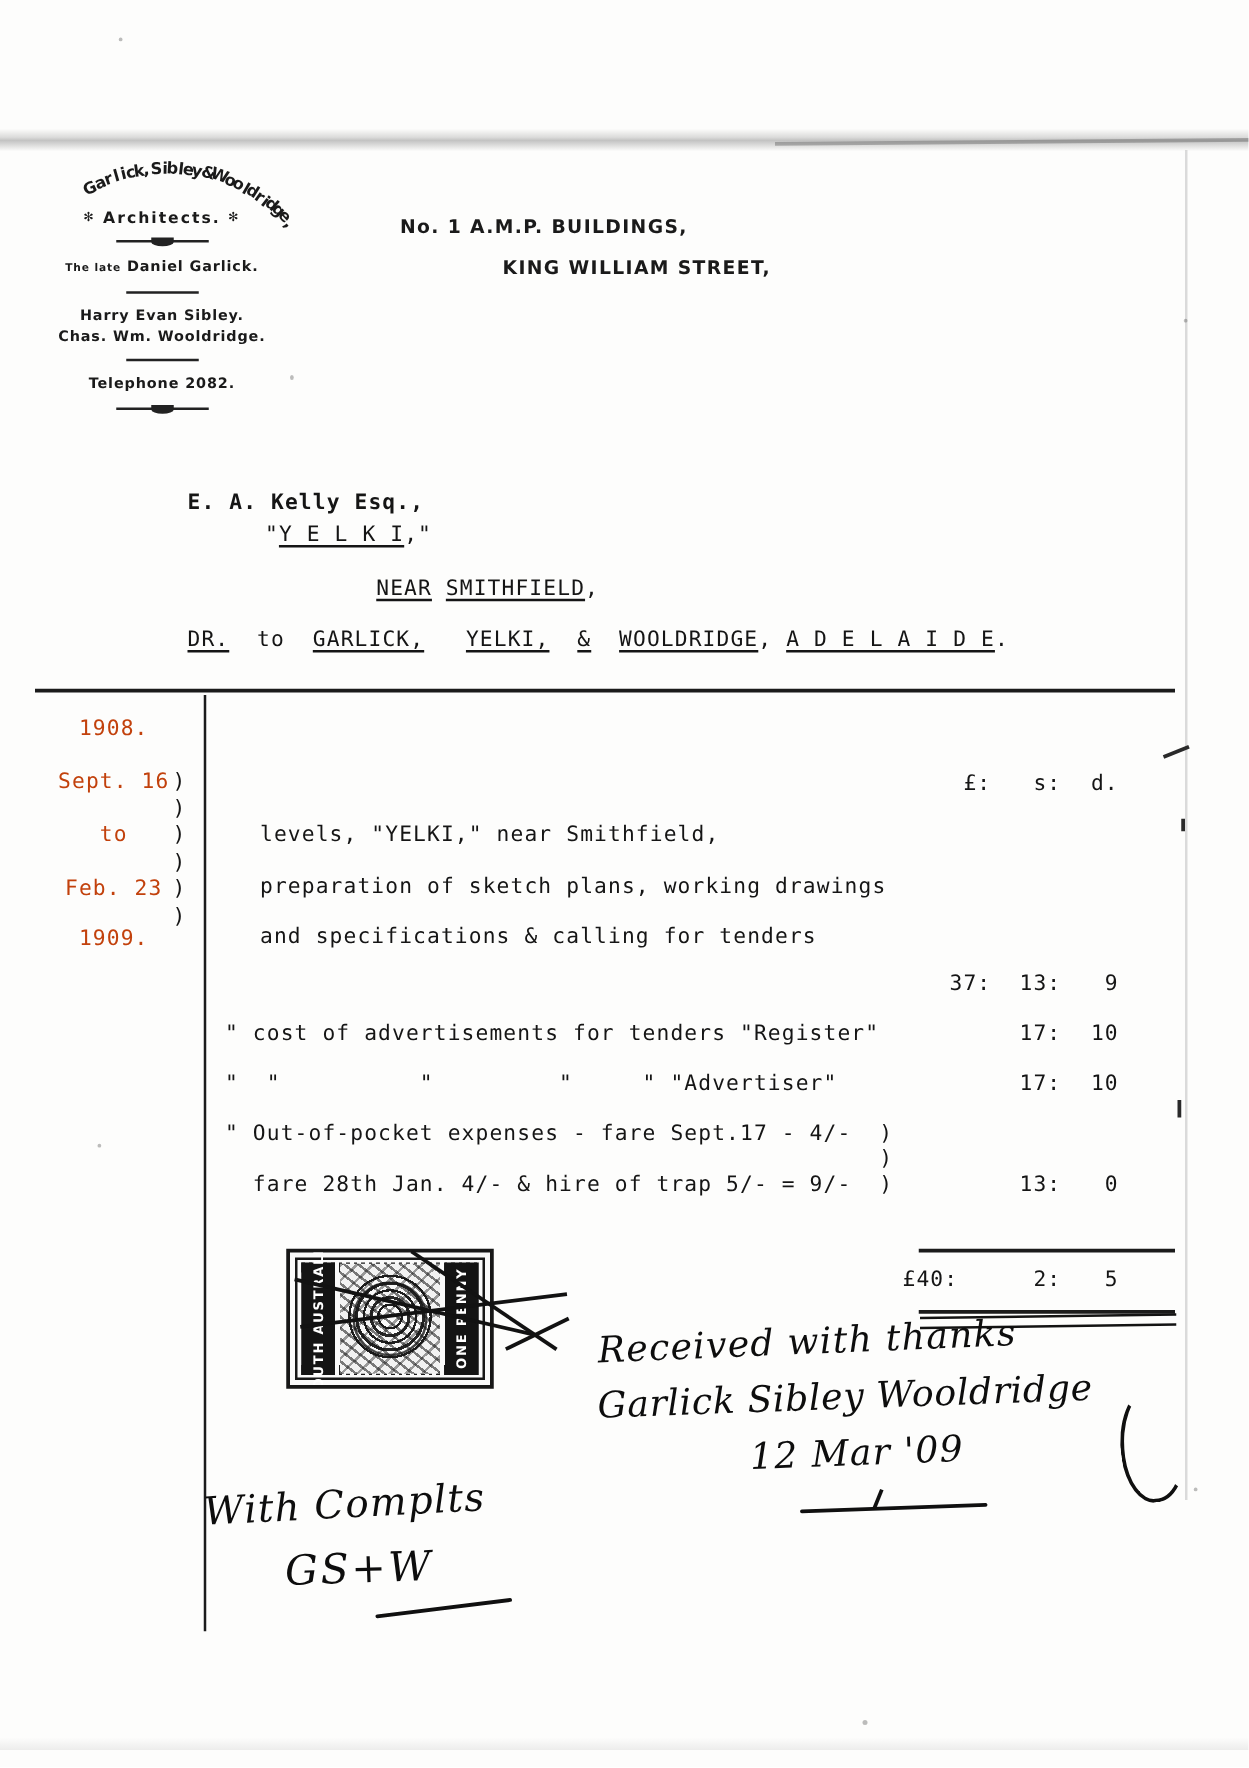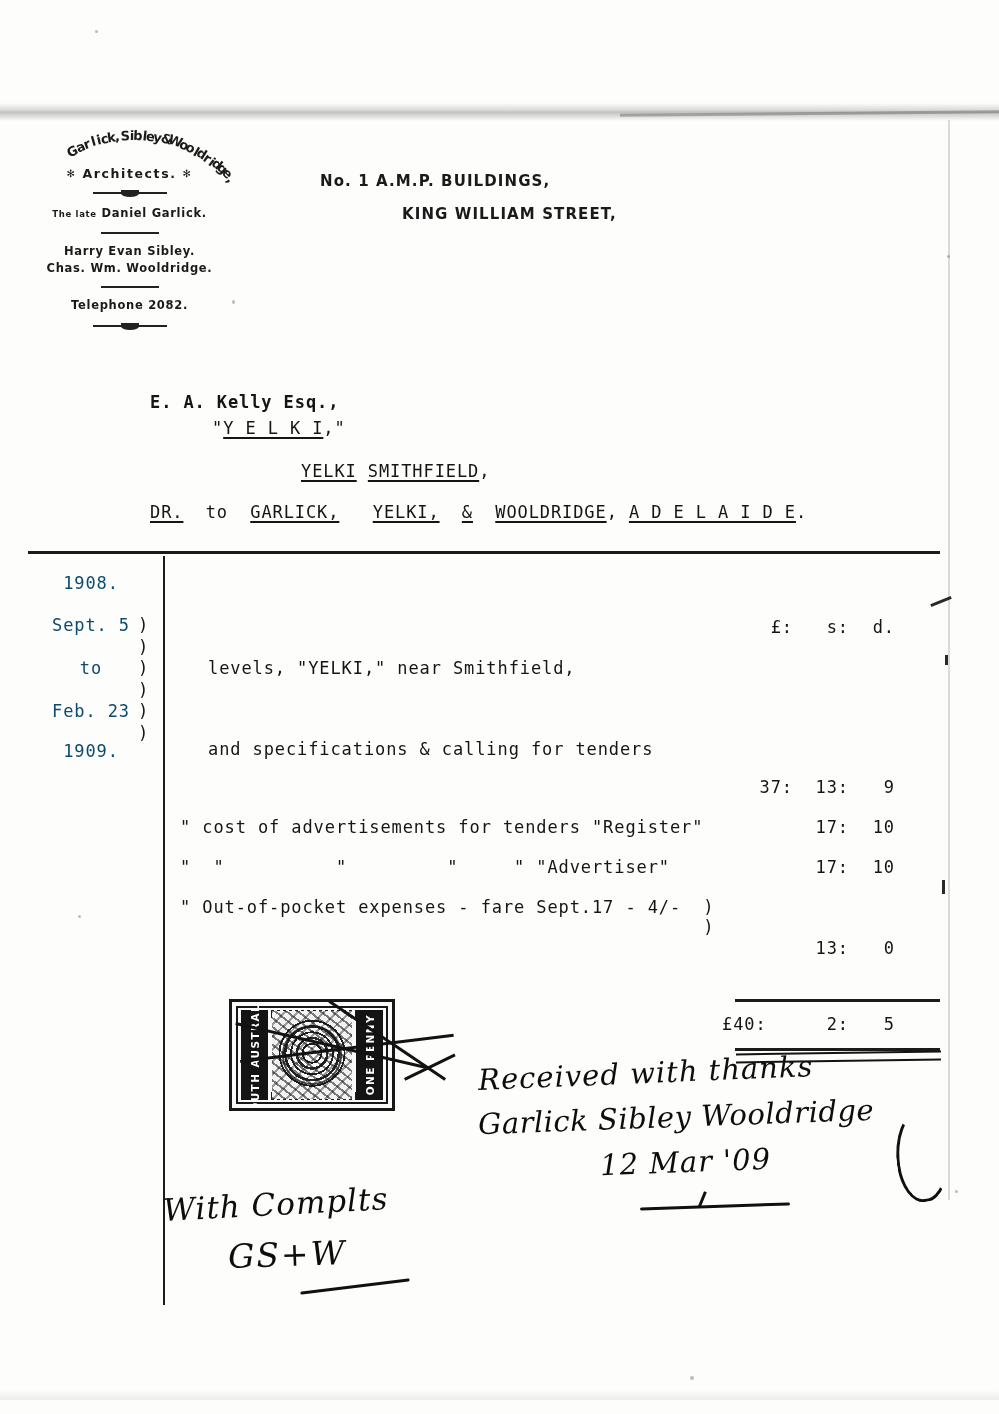--- a/index.html
+++ b/index.html
@@ -145,21 +145,21 @@
   .vrule {
     position: absolute; width: 2px; background: #1b1b1b;
   }
 
   
   .datecol {
     position: absolute; left: 26px; width: 130px;
     font-family: "DejaVu Sans Mono", monospace;
     font-size: 17px;
     letter-spacing: .9px;
-    color: #0c4a6e;
+    color: #c2410c;
     text-align: center;
   }
   .brace-col {
     position: absolute; left: 138px;
     font-family: "DejaVu Sans Mono", monospace;
     font-size: 17px;
     line-height: 21.5px;
     color: #151515;
   }
 
@@ -349,62 +349,64 @@
   </div>
 
   <div class="addr" id="addr1">No. 1 A.M.P. BUILDINGS,</div>
   <div class="addr" id="addr2">KING WILLIAM STREET,</div>
 
 
   <div class="typed" style="left:150px;top:392px;font-weight:bold;">E. A. Kelly Esq.,</div>
 
   <div class="typed" style="left:212px;top:418px;"><span>"</span><span class="u">Y E L K I</span><span>,"</span></div>
 
-  <div class="typed" style="left:301px;top:461px;"><span class="u">YELKI</span><span> </span><span class="u">SMITHFIELD</span><span>,</span></div>
+  <div class="typed" style="left:301px;top:461px;"><span class="u">NEAR</span><span> </span><span class="u">SMITHFIELD</span><span>,</span></div>
 
   <div class="typed" style="left:150px;top:502px;"><span class="u">DR.</span><span>  </span><span>to</span><span>  </span><span class="u">GARLICK,</span><span>   </span><span class="u">YELKI,</span><span>  </span><span class="u">&amp;</span><span>  </span><span class="u">WOOLDRIDGE</span><span>,</span><span> </span><span class="u">A D E L A I D E</span><span>.</span></div>
 
   <div class="hrule" style="left:28px;top:551px;width:912px;height:3px;"></div>
   <div class="vrule" style="left:163px;top:556px;height:749px;"></div>
 
   <div class="datecol" style="top:573px;">1908.</div>
-  <div class="datecol" style="top:615px;">Sept. 5</div>
+  <div class="datecol" style="top:615px;">Sept. 16</div>
   <div class="datecol" style="top:658px;">to</div>
   <div class="datecol" style="top:701px;">Feb. 23</div>
   <div class="datecol" style="top:741px;">1909.</div>
 
   <div class="brace-col" style="top:615px;">
     <div>)</div>
     <div>)</div>
     <div>)</div>
     <div>)</div>
     <div>)</div>
     <div>)</div>
   </div>
 
   <div class="amt col-l" style="left:735px;top:617px;">£:</div>
   <div class="amt col-s" style="left:797px;top:617px;">s:</div>
   <div class="amt col-d" style="left:855px;top:617px;">d.</div>
 
   <div class="typed bodyline" style="top:658px;left:208px;">levels, "YELKI," near Smithfield,</div>
+  <div class="typed bodyline" style="top:699px;left:208px;">preparation of sketch plans, working drawings</div>
   <div class="typed bodyline" style="top:739px;left:208px;">and specifications &amp; calling for tenders</div>
   <div class="amt col-l" style="left:735px;top:777px;">37:</div>
   <div class="amt col-s" style="left:797px;top:777px;">13:</div>
   <div class="amt col-d" style="left:855px;top:777px;">9</div>
 
   <div class="typed bodyline" style="top:817px;left:180px;">" cost of advertisements for tenders "Register"</div>
   <div class="amt col-s" style="left:797px;top:817px;">17:</div>
   <div class="amt col-d" style="left:855px;top:817px;">10</div>
 
   <div class="typed bodyline" style="top:857px;left:180px;">"  "          "         "     " "Advertiser"</div>
   <div class="amt col-s" style="left:797px;top:857px;">17:</div>
   <div class="amt col-d" style="left:855px;top:857px;">10</div>
 
   <div class="typed bodyline" style="top:897px;left:180px;">" Out-of-pocket expenses - fare Sept.17 - 4/-  )</div>
   <div class="typed bodyline" style="top:917px;left:180px;">                                               )</div>
+  <div class="typed bodyline" style="top:938px;left:180px;">  fare 28th Jan. 4/- &amp; hire of trap 5/- = 9/-  )</div>
   <div class="amt col-s" style="left:797px;top:938px;">13:</div>
   <div class="amt col-d" style="left:855px;top:938px;">0</div>
 
   <div class="hrule" style="left:735px;top:999px;width:205px;height:3px;"></div>
   <div class="amt" style="left:722px;top:1014px;width:74px;text-align:left;">£40:</div>
   <div class="amt col-s" style="left:797px;top:1014px;">2:</div>
   <div class="amt col-d" style="left:855px;top:1014px;">5</div>
   <div class="hrule" style="left:735px;top:1048px;width:205px;height:3px;"></div>
 
   <div class="stamp">

